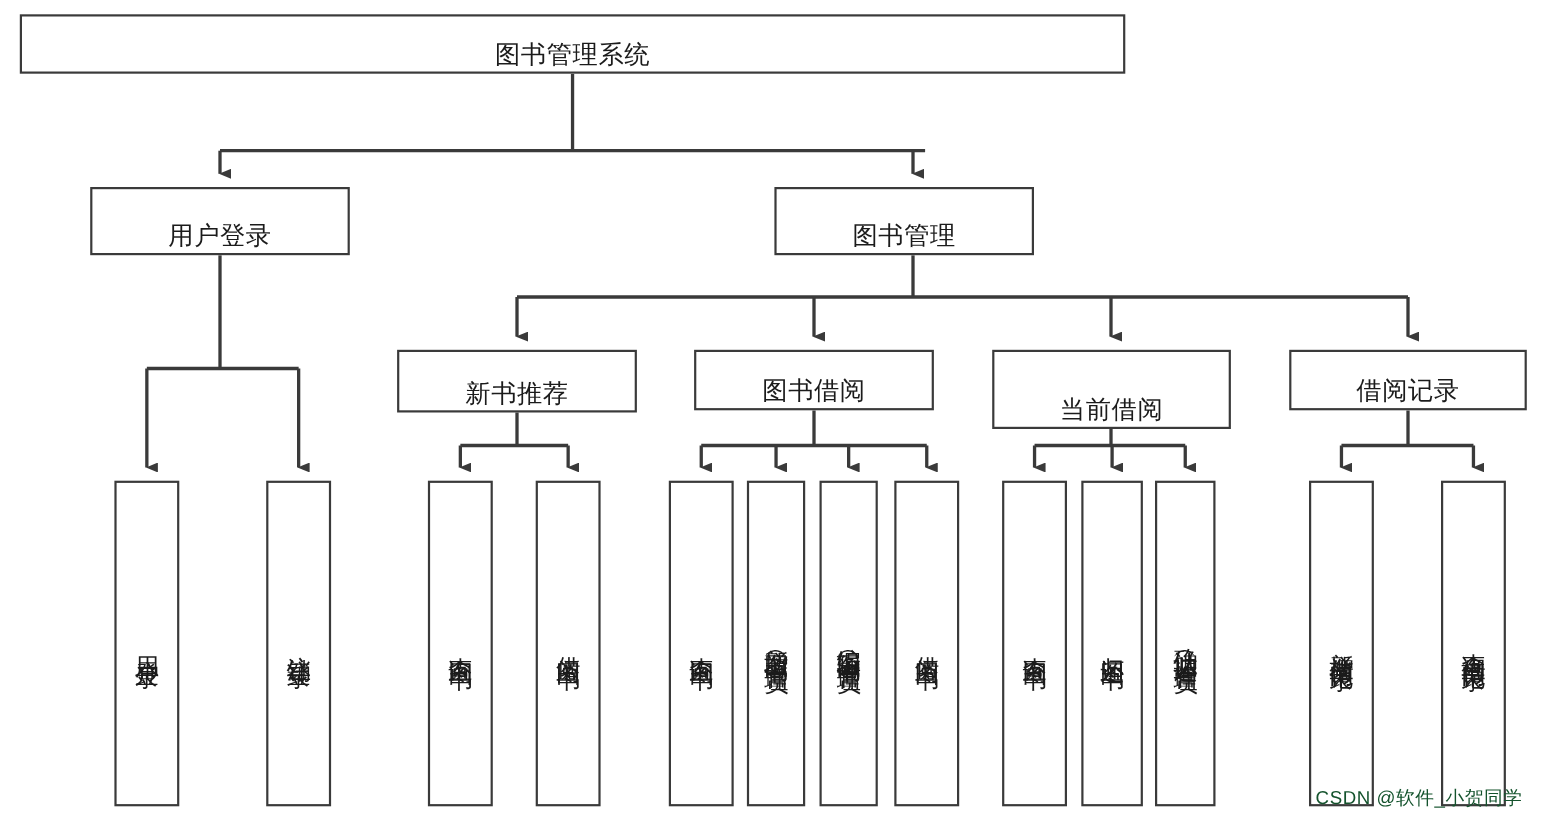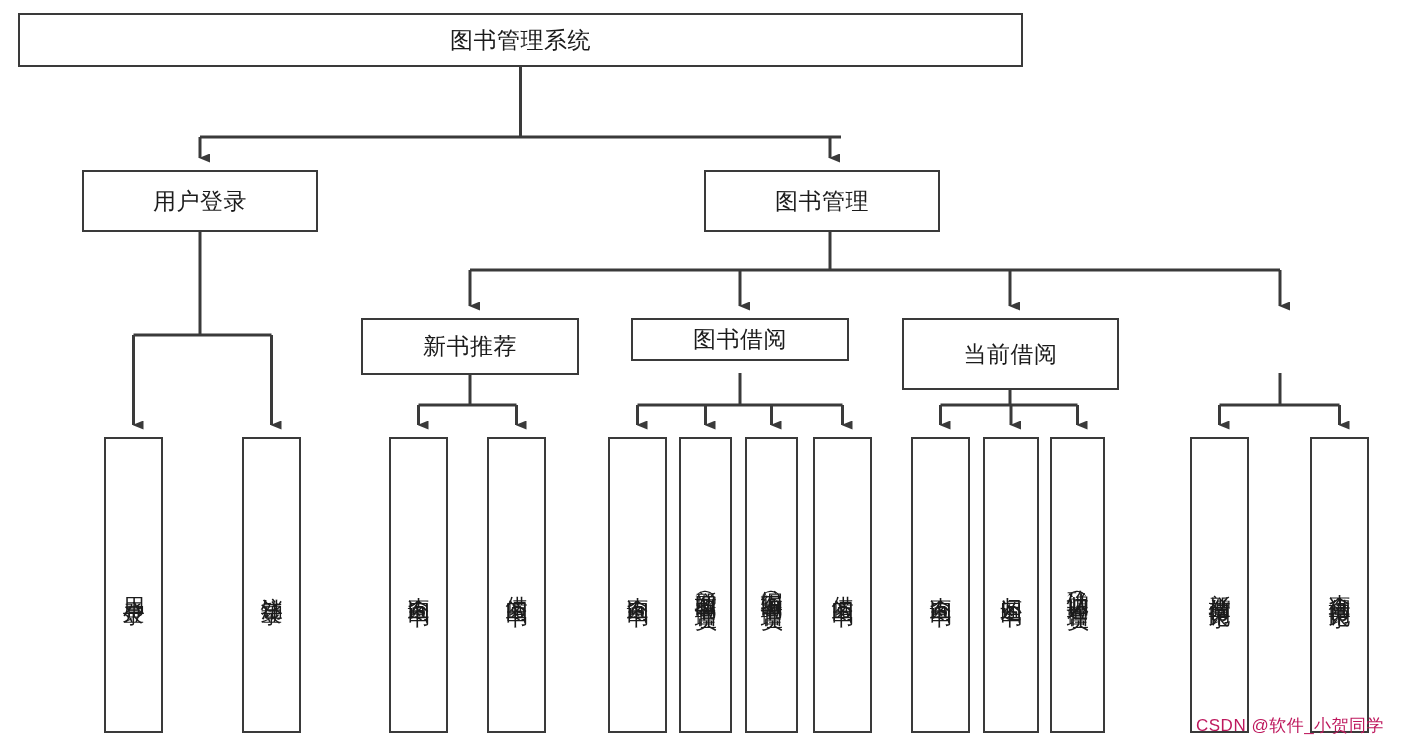--- a/index.html
+++ b/index.html
@@ -24,21 +24,21 @@
     width: 1405px;
     height: 747px;
     pointer-events: none;
   }
   .node {
     position: absolute;
     box-sizing: border-box;
     background: #ffffff;
     border: 2px solid #3a3a3a;
     display: flex;
-    align-items: center;
+    align-items: flex-end;
     justify-content: center;
     color: #1b1b1b;
   }
   .node.horiz {
     font-size: 23px;
     letter-spacing: 0.5px;
   }
   .leaf {
     position: absolute;
     box-sizing: border-box;
@@ -54,21 +54,21 @@
     text-orientation: upright;
     font-size: 22px;
     line-height: 1.02;
     letter-spacing: 3px;
     white-space: nowrap;
     text-align: center;
   }
   .watermark {
     position: absolute;
     font-size: 17px;
-    color: #be185d;
+    color: #14532d;
     white-space: nowrap;
     letter-spacing: 0.5px;
   }
 </style>
 </head>
 <body>
 
 <div id="canvas">
 
   <svg class="edges" viewBox="0 0 1405 747" xmlns="http://www.w3.org/2000/svg">
@@ -128,25 +128,28 @@
   <div class="node horiz" style="left: 82px; top: 170px; width: 236px; height: 62px;">
     <span>用户登录</span>
   </div>
   <div class="node horiz" style="left: 704px; top: 170px; width: 236px; height: 62px;">
     <span>图书管理</span>
   </div>
 
   <div class="node horiz" style="left: 361px; top: 318px; width: 218px; height: 57px;">
     <span>新书推荐</span>
   </div>
-  <div class="node horiz" style="left: 631px; top: 318px; width: 218px; height: 43px;">
+  <div class="node horiz" style="left: 631px; top: 318px; width: 218px; height: 55px;">
     <span>图书借阅</span>
   </div>
   <div class="node horiz" style="left: 902px; top: 318px; width: 217px; height: 72px;">
     <span>当前借阅</span>
+  </div>
+  <div class="node horiz" style="left: 1172px; top: 318px; width: 216px; height: 55px;">
+    <span>借阅记录</span>
   </div>
 
   <div class="leaf" style="left: 104px; top: 437px; width: 59px; height: 296px;">
     <span class="vlabel">用户登录</span>
   </div>
   <div class="leaf" style="left: 242px; top: 437px; width: 59px; height: 296px;">
     <span class="vlabel">注销登录</span>
   </div>
   <div class="leaf" style="left: 389px; top: 437px; width: 59px; height: 296px;">
     <span class="vlabel">查询图书</span>

